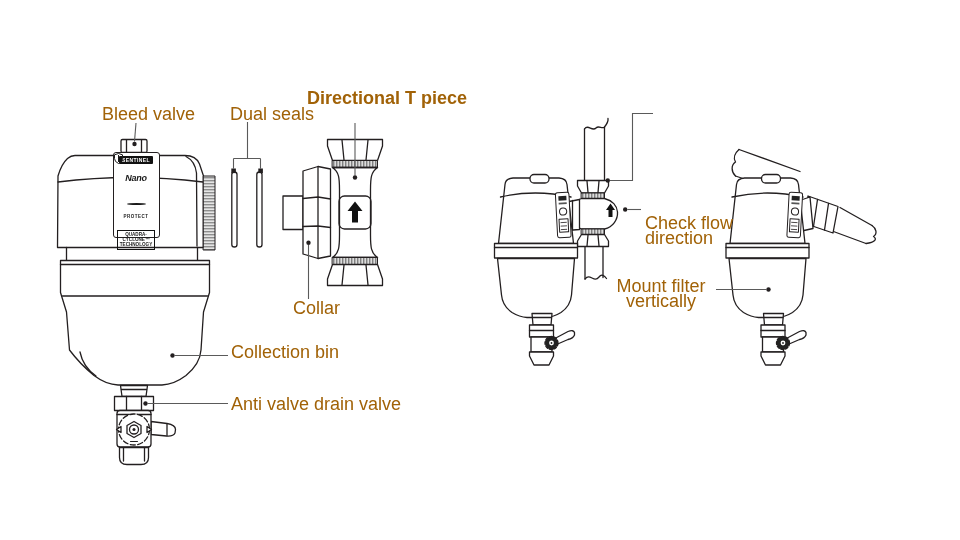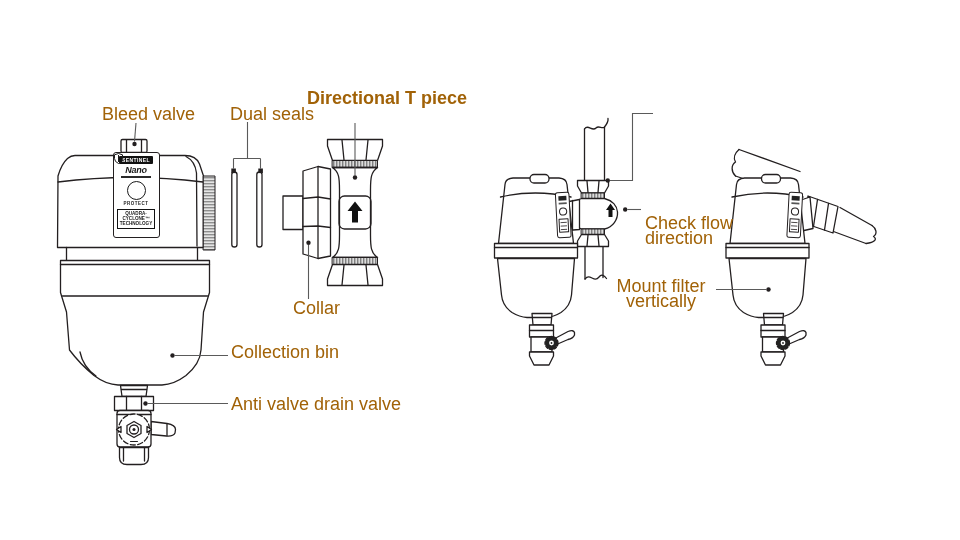--- a/index.html
+++ b/index.html
@@ -4,21 +4,21 @@
 <style>
   html,body{margin:0;padding:0;background:#fff;}
   .stage{position:relative;width:960px;height:540px;background:#ffffff;overflow:hidden;
          font-family:"Liberation Sans", sans-serif;color:#1a1a1a;}
   svg{position:absolute;left:0;top:0;}
   .lbl{position:absolute;font-size:18px;line-height:14.5px;color:#a16207;white-space:pre-line;}
   .lbl.right{text-align:center;}
   
   .panel{position:absolute;left:112.5px;top:152px;width:47px;height:86px;background:#fff;
          border:1.4px solid #231f20;border-radius:3px;display:flex;flex-direction:column;
-         align-items:center;box-sizing:border-box;z-index:3;}
+         align-items:center;box-sizing:border-box;z-index:3;gap:8px;}
   .badge-sentinel{margin-top:3px;background:#111;color:#fff;font-size:5px;font-weight:bold;
          letter-spacing:.4px;padding:1px 3px;border-radius:1px;}
   .nano{font-size:9px;font-weight:800;font-style:italic;letter-spacing:-.3px;margin-top:.5px;}
   .fineprint{width:30px;height:2px;background:#2a2a2a;margin-top:1px;}
   .protect-circle{width:17px;height:17px;border:1.6px solid #1a1a1a;border-radius:50%;
          margin-top:3px;display:flex;align-items:center;justify-content:center;}
   .protect-text{font-size:4.5px;font-weight:700;letter-spacing:.5px;margin-top:1.5px;}
   .quadra-box{border:1.6px solid #111;padding:1.5px 2px;margin-top:2.5px;font-size:4.6px;
          font-weight:800;line-height:5px;text-align:center;}
 </style>

